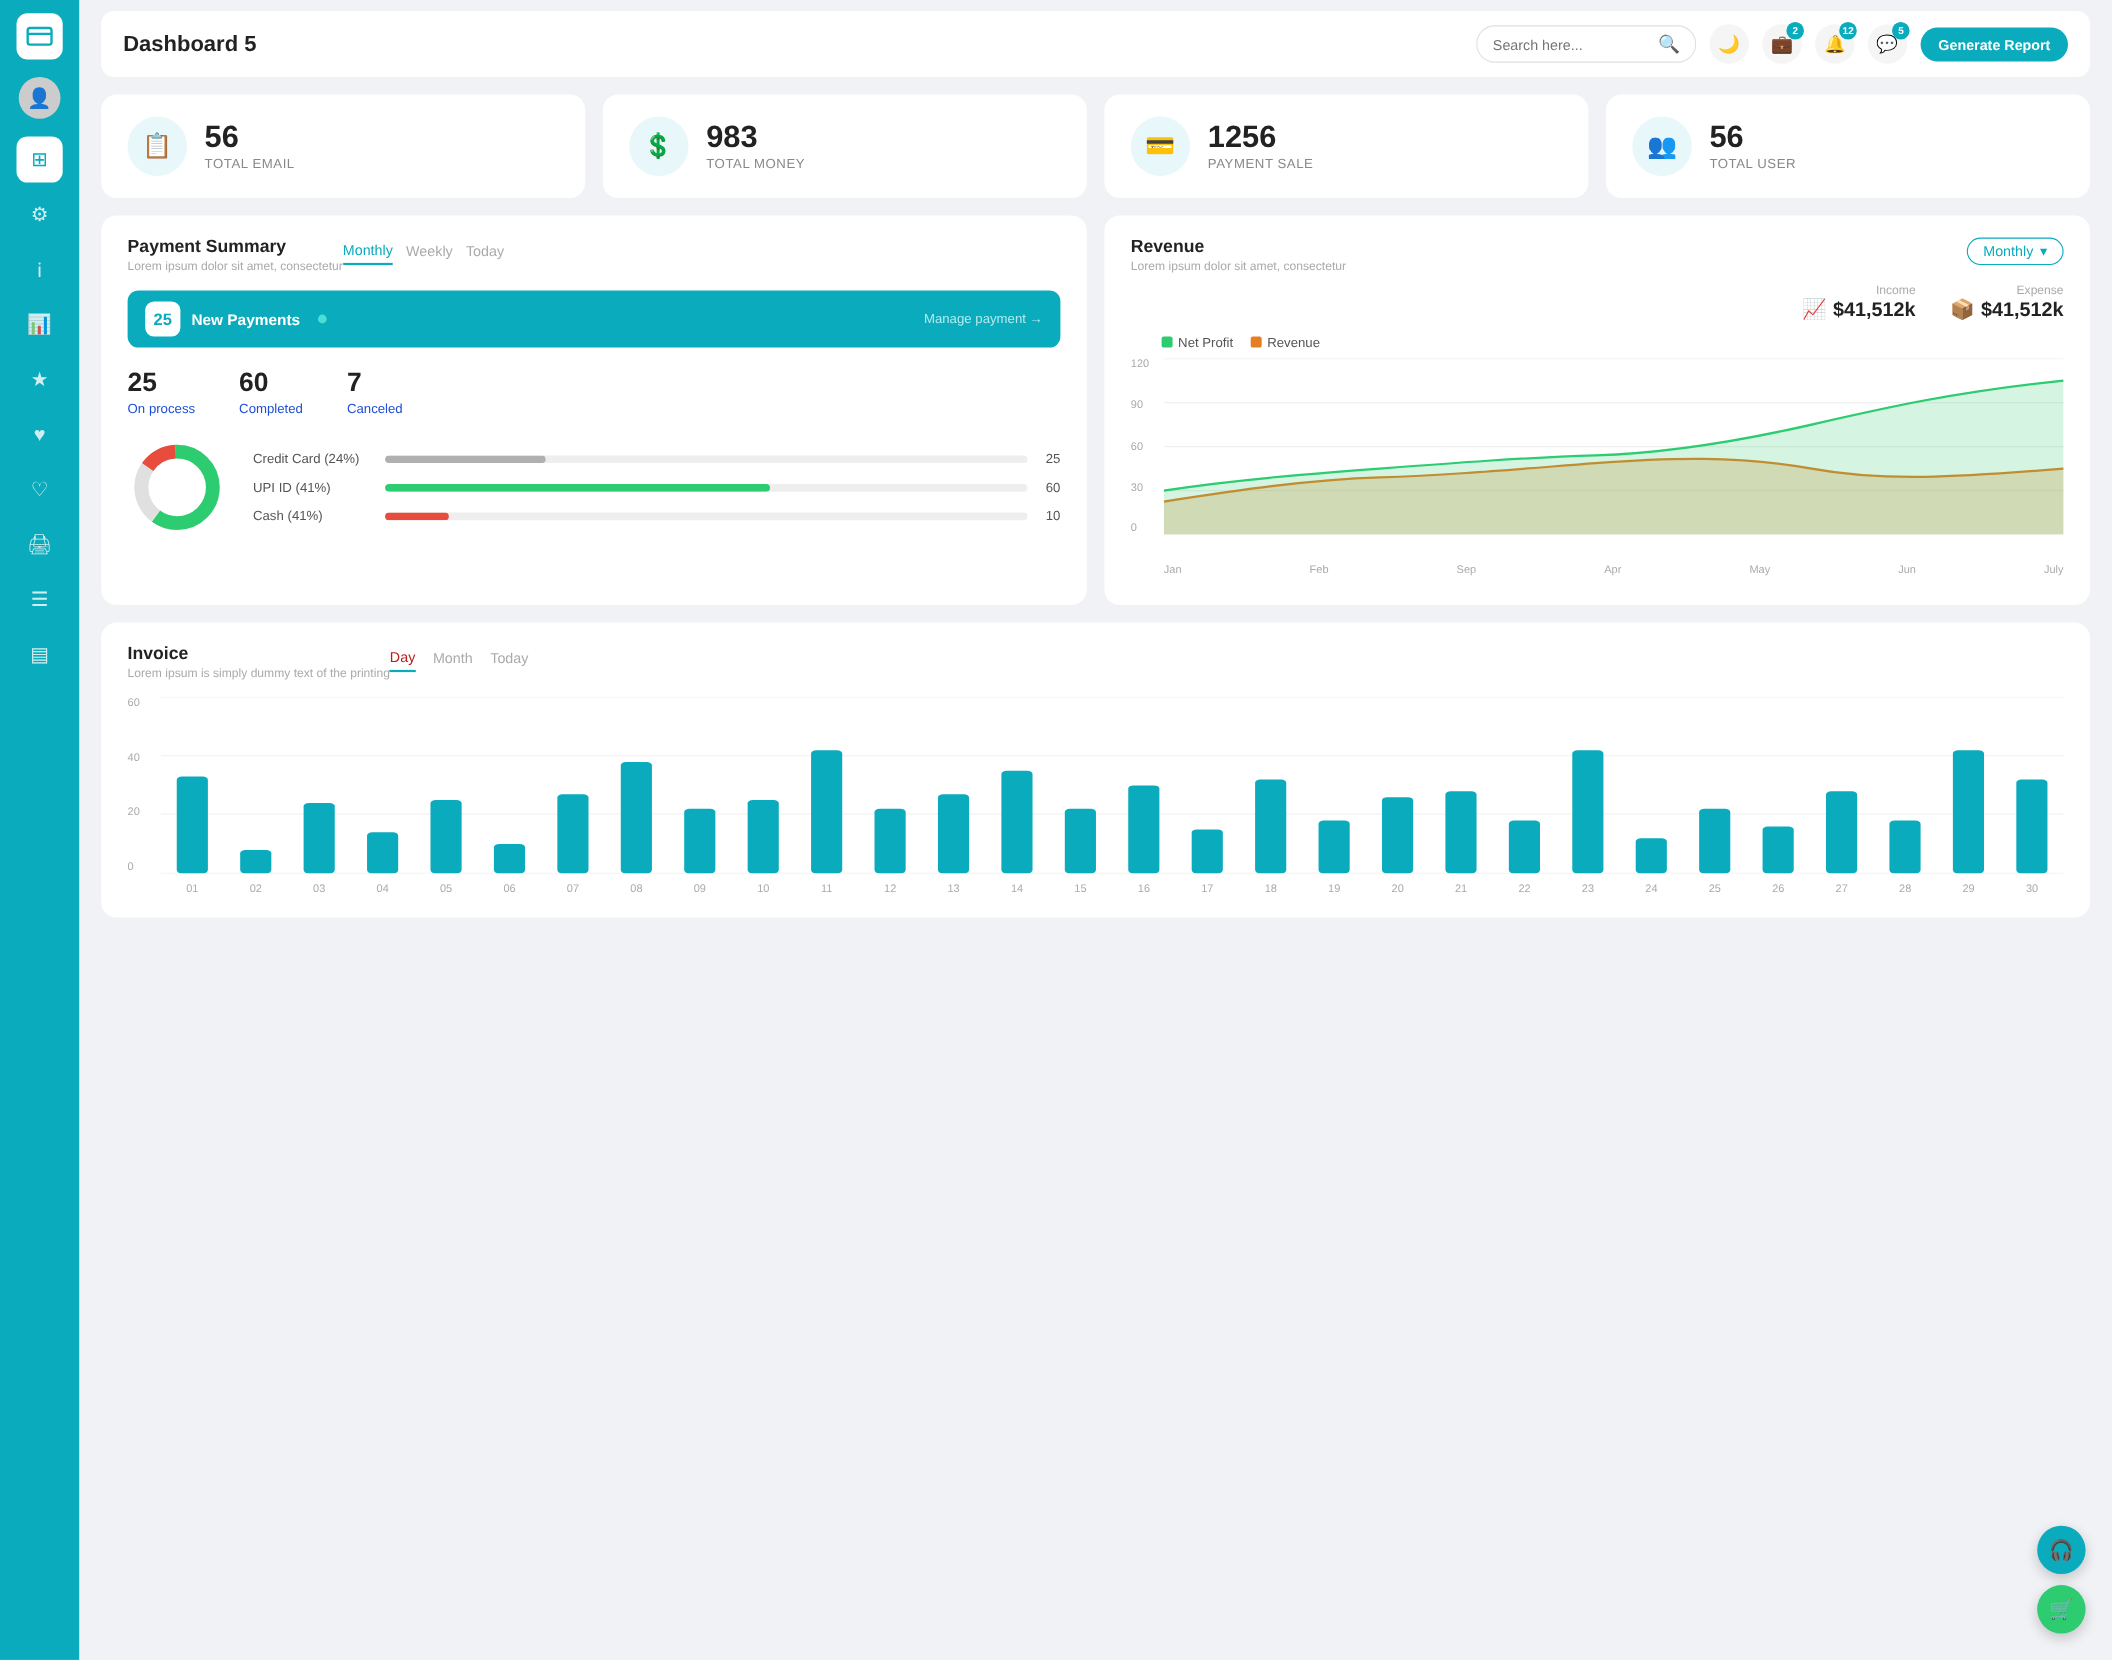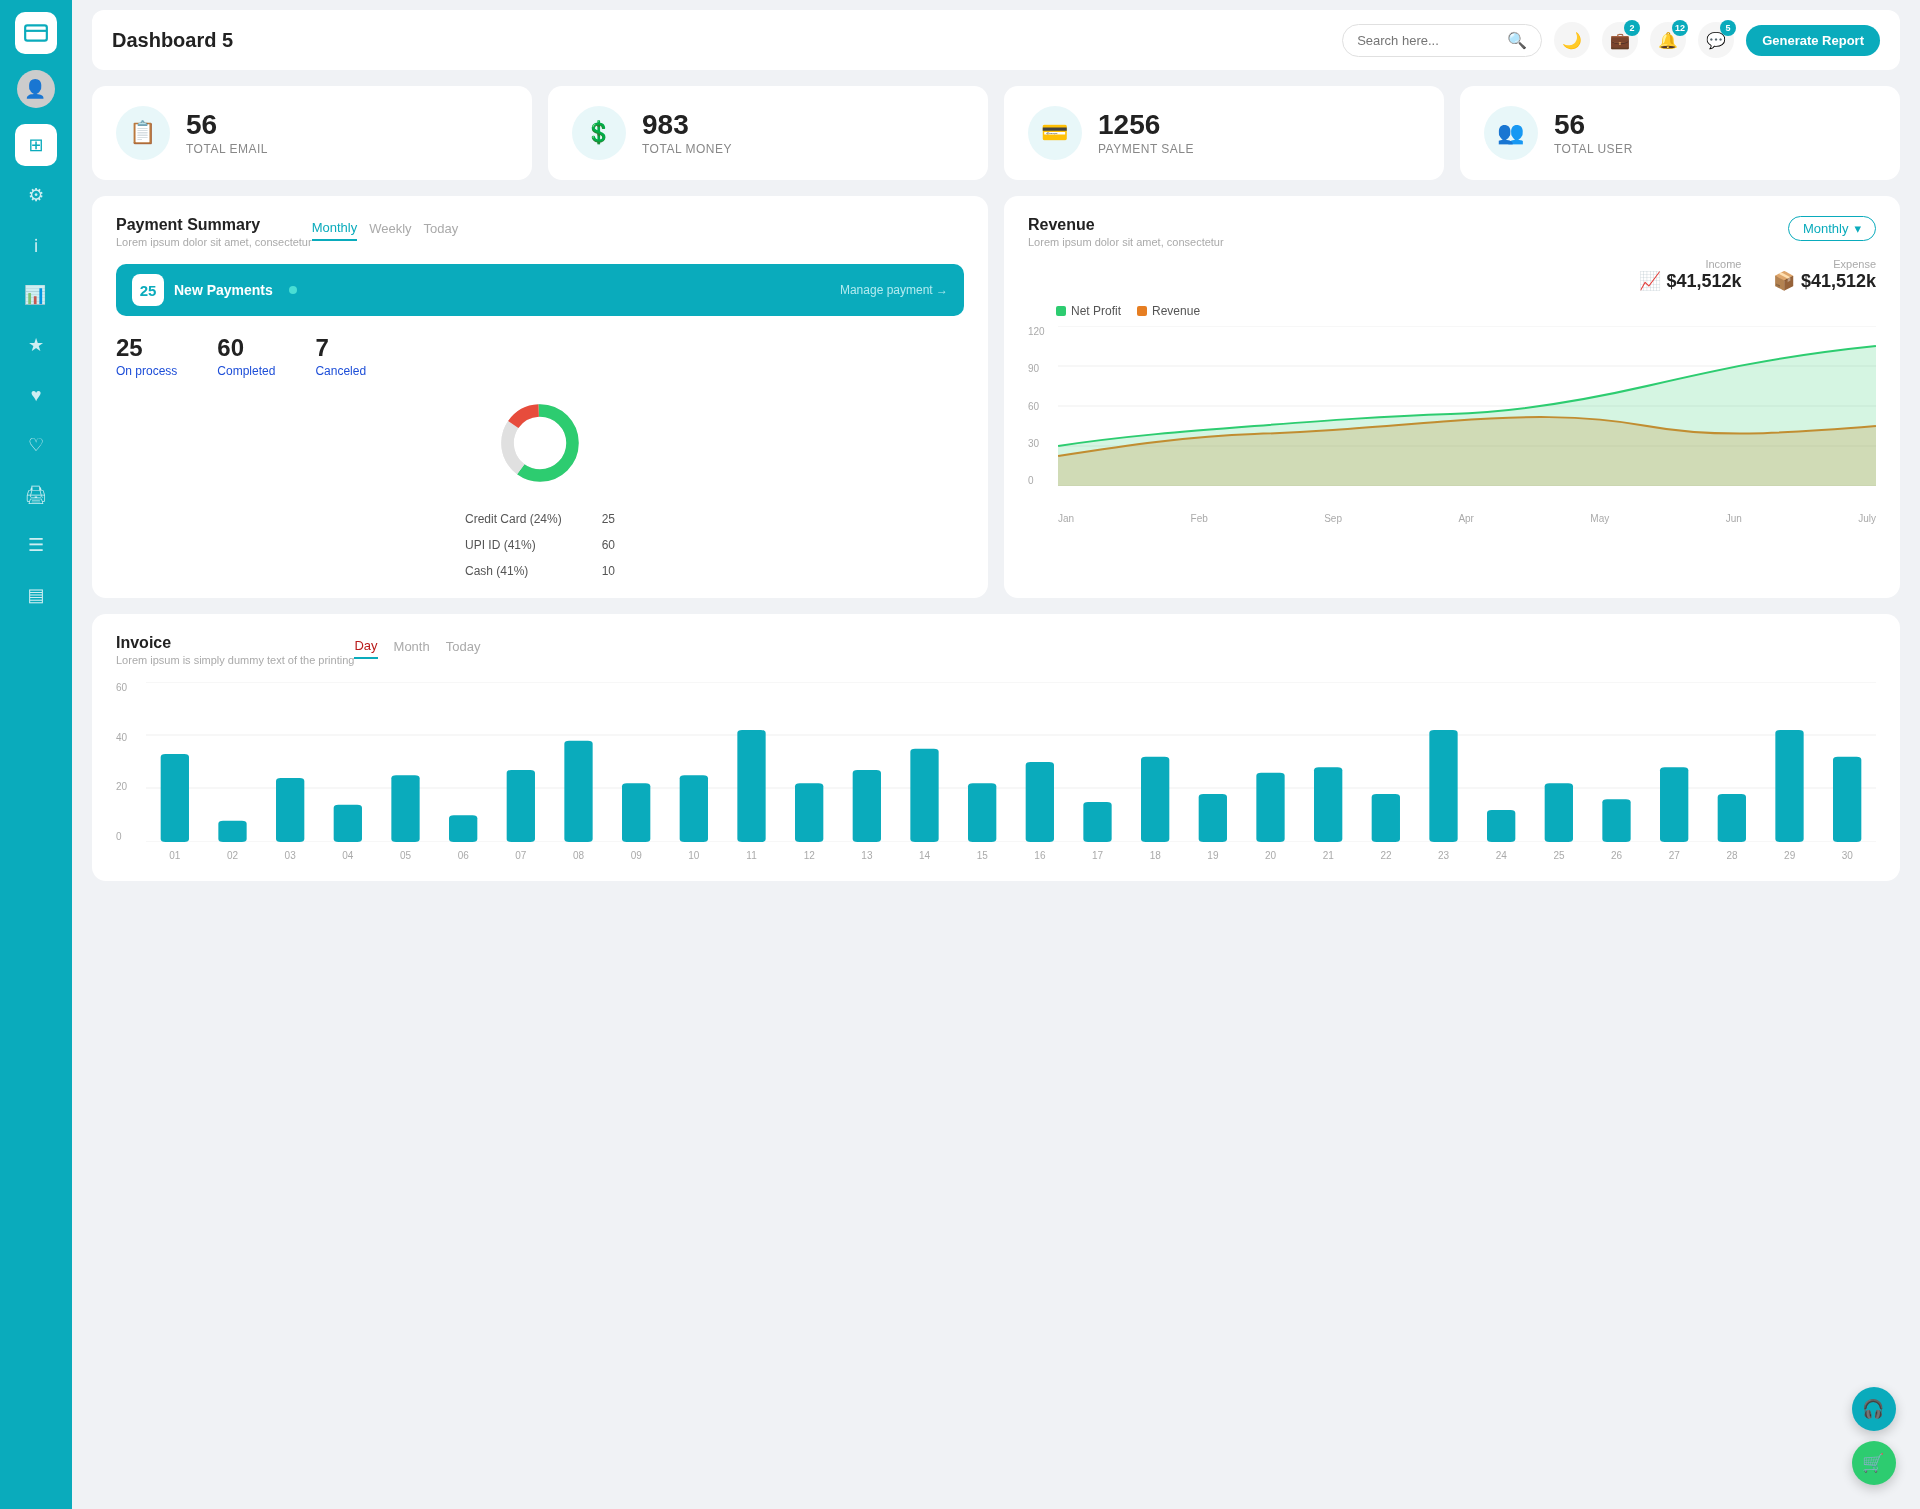--- a/index.html
+++ b/index.html
@@ -190,21 +190,21 @@
     .np-label { color: white; font-weight: 600; font-size: 14px; }
     .np-dot { width: 8px; height: 8px; background: #4aded4; border-radius: 50%; display: inline-block; margin-left: 6px; }
     .manage-link { color: #b2eaef; font-size: 12px; cursor: pointer; }
 
     
     .payment-stats { display: flex; gap: 40px; margin-bottom: 20px; }
     .ps-item .ps-num { font-size: 24px; font-weight: 700; color: #222; }
     .ps-item .ps-lbl { font-size: 12px; color: #1d4ed8; margin-top: 2px; }
 
     
-    .donut-row { display: flex; align-items: center; gap: 24px; flex-direction: column; }
+    .donut-row { display: flex; align-items: center; gap: 24px; }
     .donut-wrap { position: relative; width: 90px; height: 90px; flex-shrink: 0; }
     .progress-list { flex: 1; display: flex; flex-direction: column; gap: 12px; }
     .progress-item { display: flex; align-items: center; gap: 10px; }
     .progress-label { font-size: 12px; color: #555; width: 110px; flex-shrink: 0; }
     .progress-bar-wrap { flex: 1; height: 7px; background: #eee; border-radius: 4px; overflow: hidden; }
     .progress-bar { height: 100%; border-radius: 4px; }
     .progress-val { font-size: 12px; color: #555; width: 20px; text-align: right; }
 
     
     .revenue-card { background: white; border-radius: 14px; padding: 20px 24px; }

